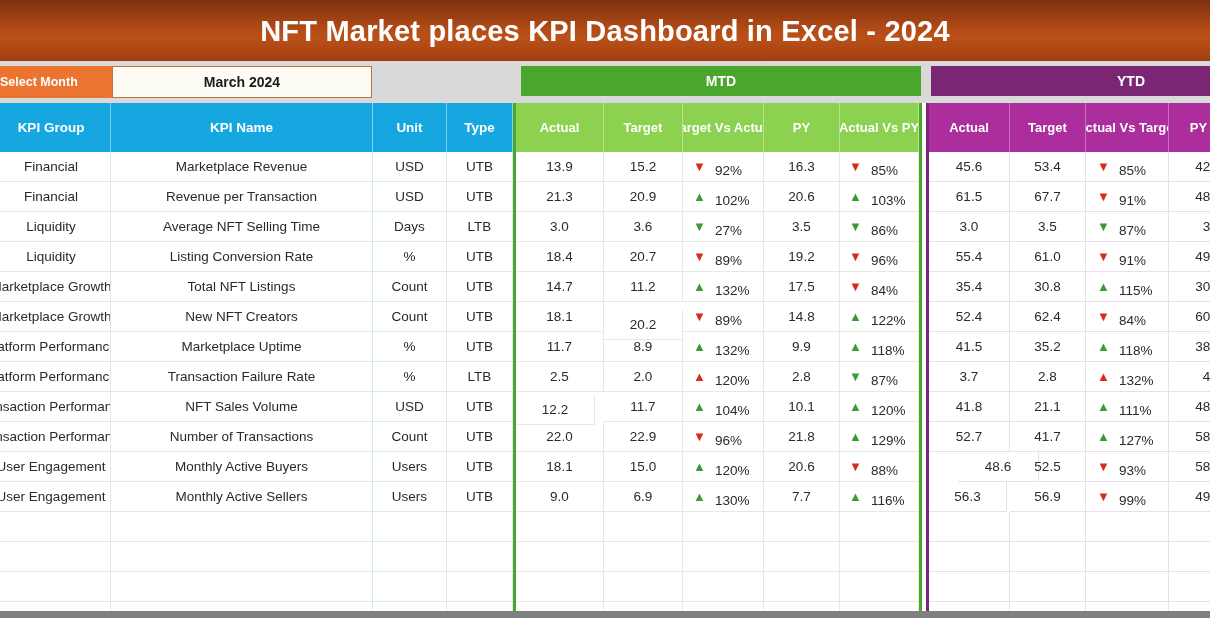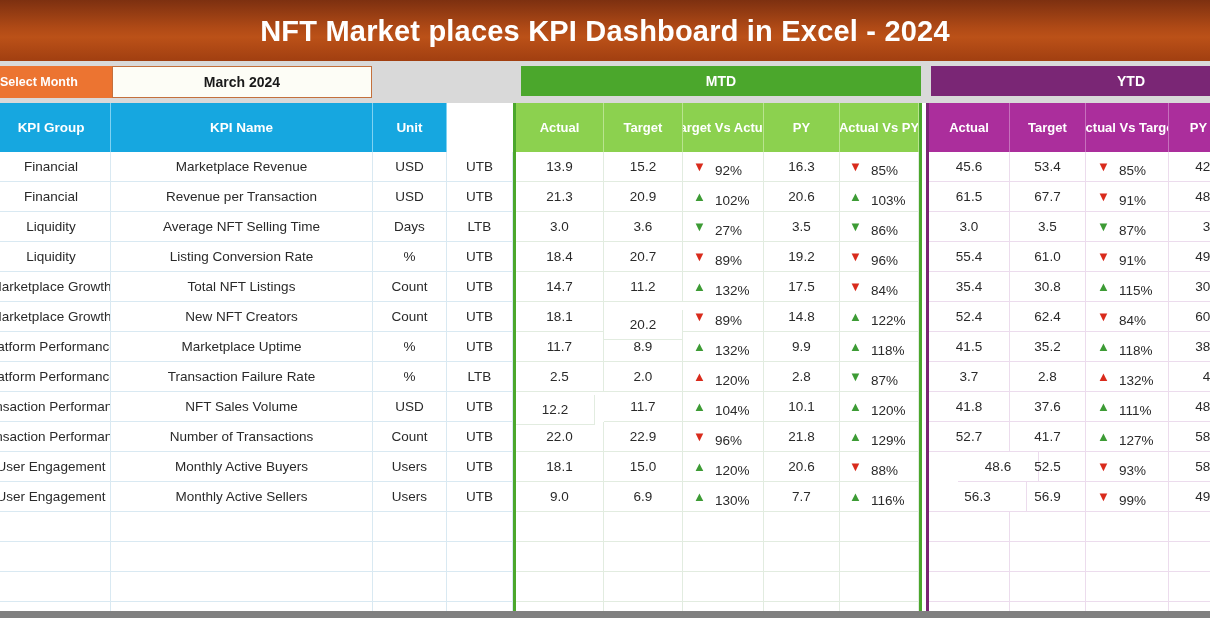--- a/index.html
+++ b/index.html
@@ -225,20 +225,21 @@
 
   <div class="grid">
 
     <div class="block-mtd-bg"></div>
     <div class="block-ytd-bg"></div>
 
     <div class="hdr-row">
       <div class="cell h-blue" style="left:-8px;  width:119px;">KPI Group</div>
       <div class="cell h-blue" style="left:111px; width:262px;">KPI Name</div>
       <div class="cell h-blue" style="left:373px; width:74px;">Unit</div>
+      <div class="cell h-blue" style="left:447px; width:66px;">Type</div>
 
       <div class="cell h-green" style="left:516px; width:88px;">Actual</div>
       <div class="cell h-green" style="left:604px; width:79px;">Target</div>
       <div class="cell h-green" style="left:683px; width:81px;">Target Vs Actual</div>
       <div class="cell h-green" style="left:764px; width:76px;">PY</div>
       <div class="cell h-green" style="left:840px; width:79px;">Actual Vs PY</div>
 
       <div class="cell h-purple" style="left:929px;  width:81px;">Actual</div>
       <div class="cell h-purple" style="left:1010px; width:76px;">Target</div>
       <div class="cell h-purple" style="left:1086px; width:83px;">Actual Vs Target</div>
@@ -500,21 +501,21 @@
             </span>
           </div>
           <div class="cell d d-green" style="left: 764px; width: 76px; top: 289px;">10.1</div>
           <div class="cell d d-green" style="left: 840px; width: 79px; top: 289px;">
             <span class="val-with-arrow">
               <span class="arrow up">▲</span>
               <span class="pct">120%</span>
             </span>
           </div>
           <div class="cell d d-purple" style="left: 929px; width: 81px; top: 289px;">41.8</div>
-          <div class="cell d d-purple" style="left: 1010px; width: 76px; top: 289px;">37.6</div>
+          <div class="cell d d-purple" style="left: 1010px; width: 76px; top: 289px;">21.1</div>
           <div class="cell d d-purple" style="left: 1086px; width: 83px; top: 289px;">
             <span class="val-with-arrow">
               <span class="arrow up">▲</span>
               <span class="pct">111%</span>
             </span>
           </div>
           <div class="cell d d-purple" style="left: 1169px; width: 60px; top: 289px; justify-content: flex-end; padding-right: 14px;">48.</div>
         </div>
         <div>
           <div class="cell d d-left" style="left: -8px; width: 119px; top: 319px;">Transaction Performance</div>
@@ -589,21 +590,21 @@
               <span class="pct">130%</span>
             </span>
           </div>
           <div class="cell d d-green" style="left: 764px; width: 76px; top: 379px;">7.7</div>
           <div class="cell d d-green" style="left: 840px; width: 79px; top: 379px;">
             <span class="val-with-arrow">
               <span class="arrow up">▲</span>
               <span class="pct">116%</span>
             </span>
           </div>
-          <div class="cell d d-purple" style="left: 929px; width: 98px; top: 379px;">56.3</div>
+          <div class="cell d d-purple" style="left: 929px; width: 78px; top: 379px;">56.3</div>
           <div class="cell d d-purple" style="left: 1010px; width: 76px; top: 379px;">56.9</div>
           <div class="cell d d-purple" style="left: 1086px; width: 83px; top: 379px;">
             <span class="val-with-arrow">
               <span class="arrow down">▼</span>
               <span class="pct">99%</span>
             </span>
           </div>
           <div class="cell d d-purple" style="left: 1169px; width: 60px; top: 379px; justify-content: flex-end; padding-right: 14px;">49.</div>
         </div>
         <div>

